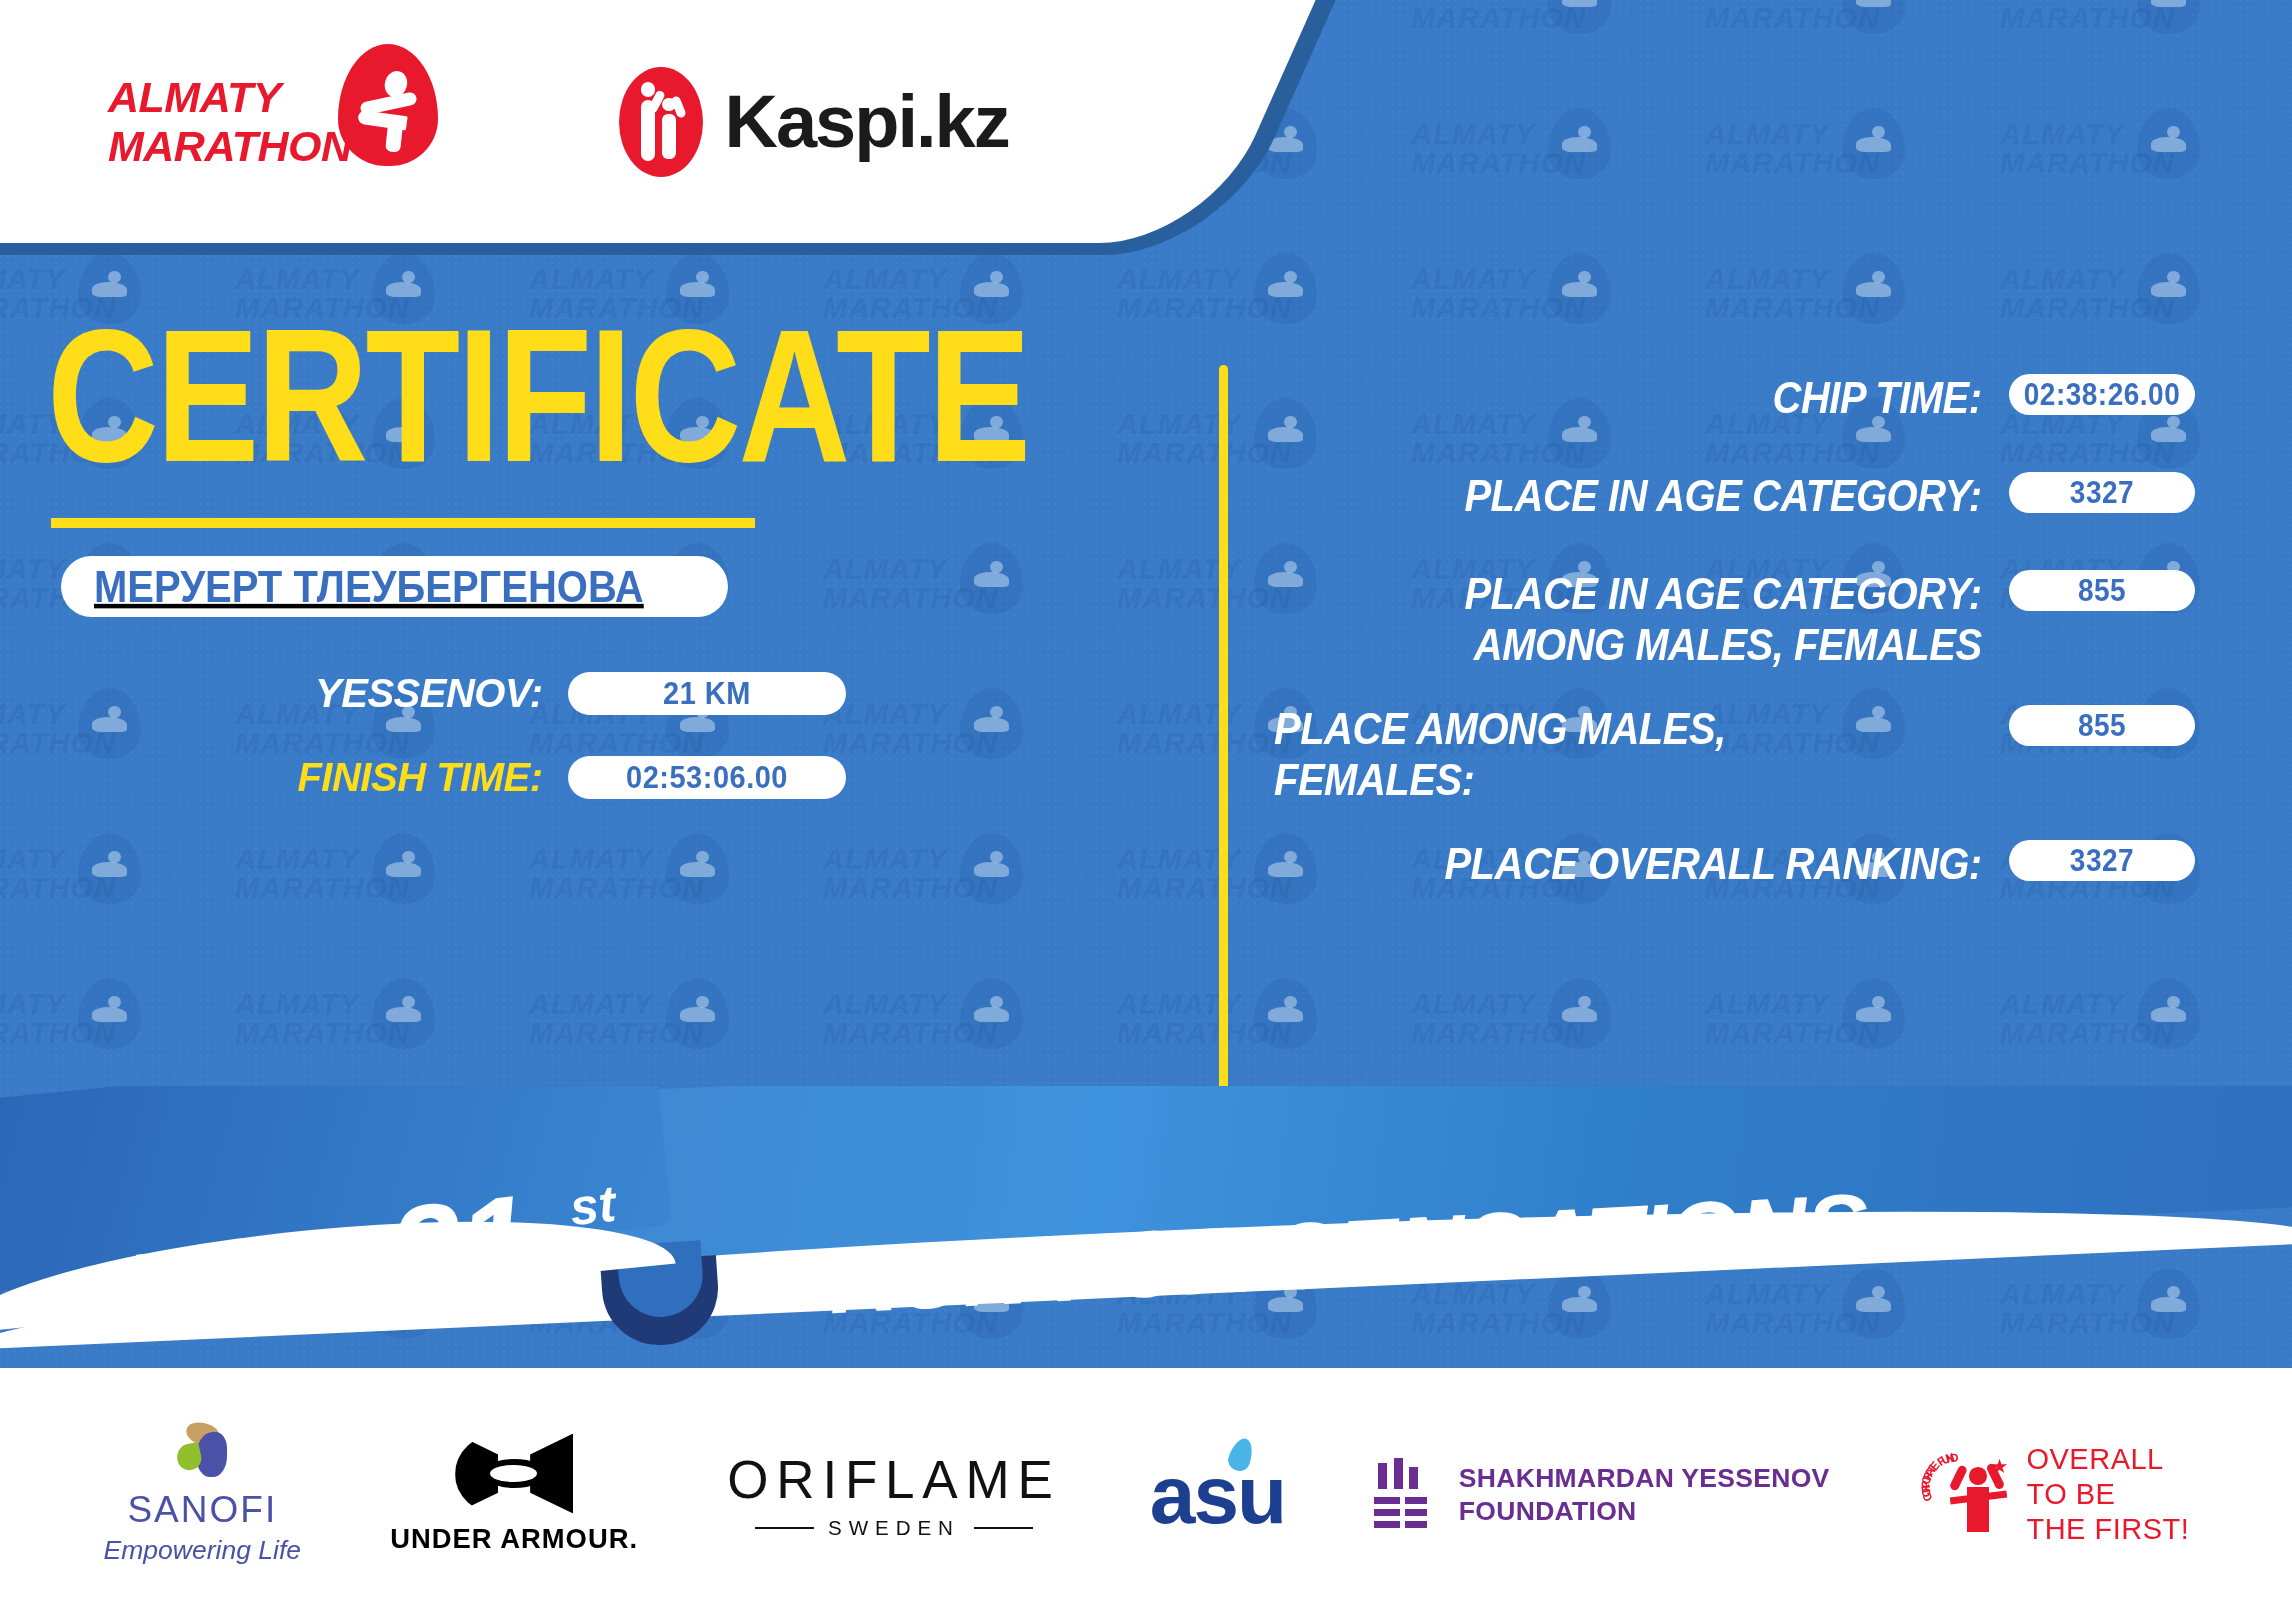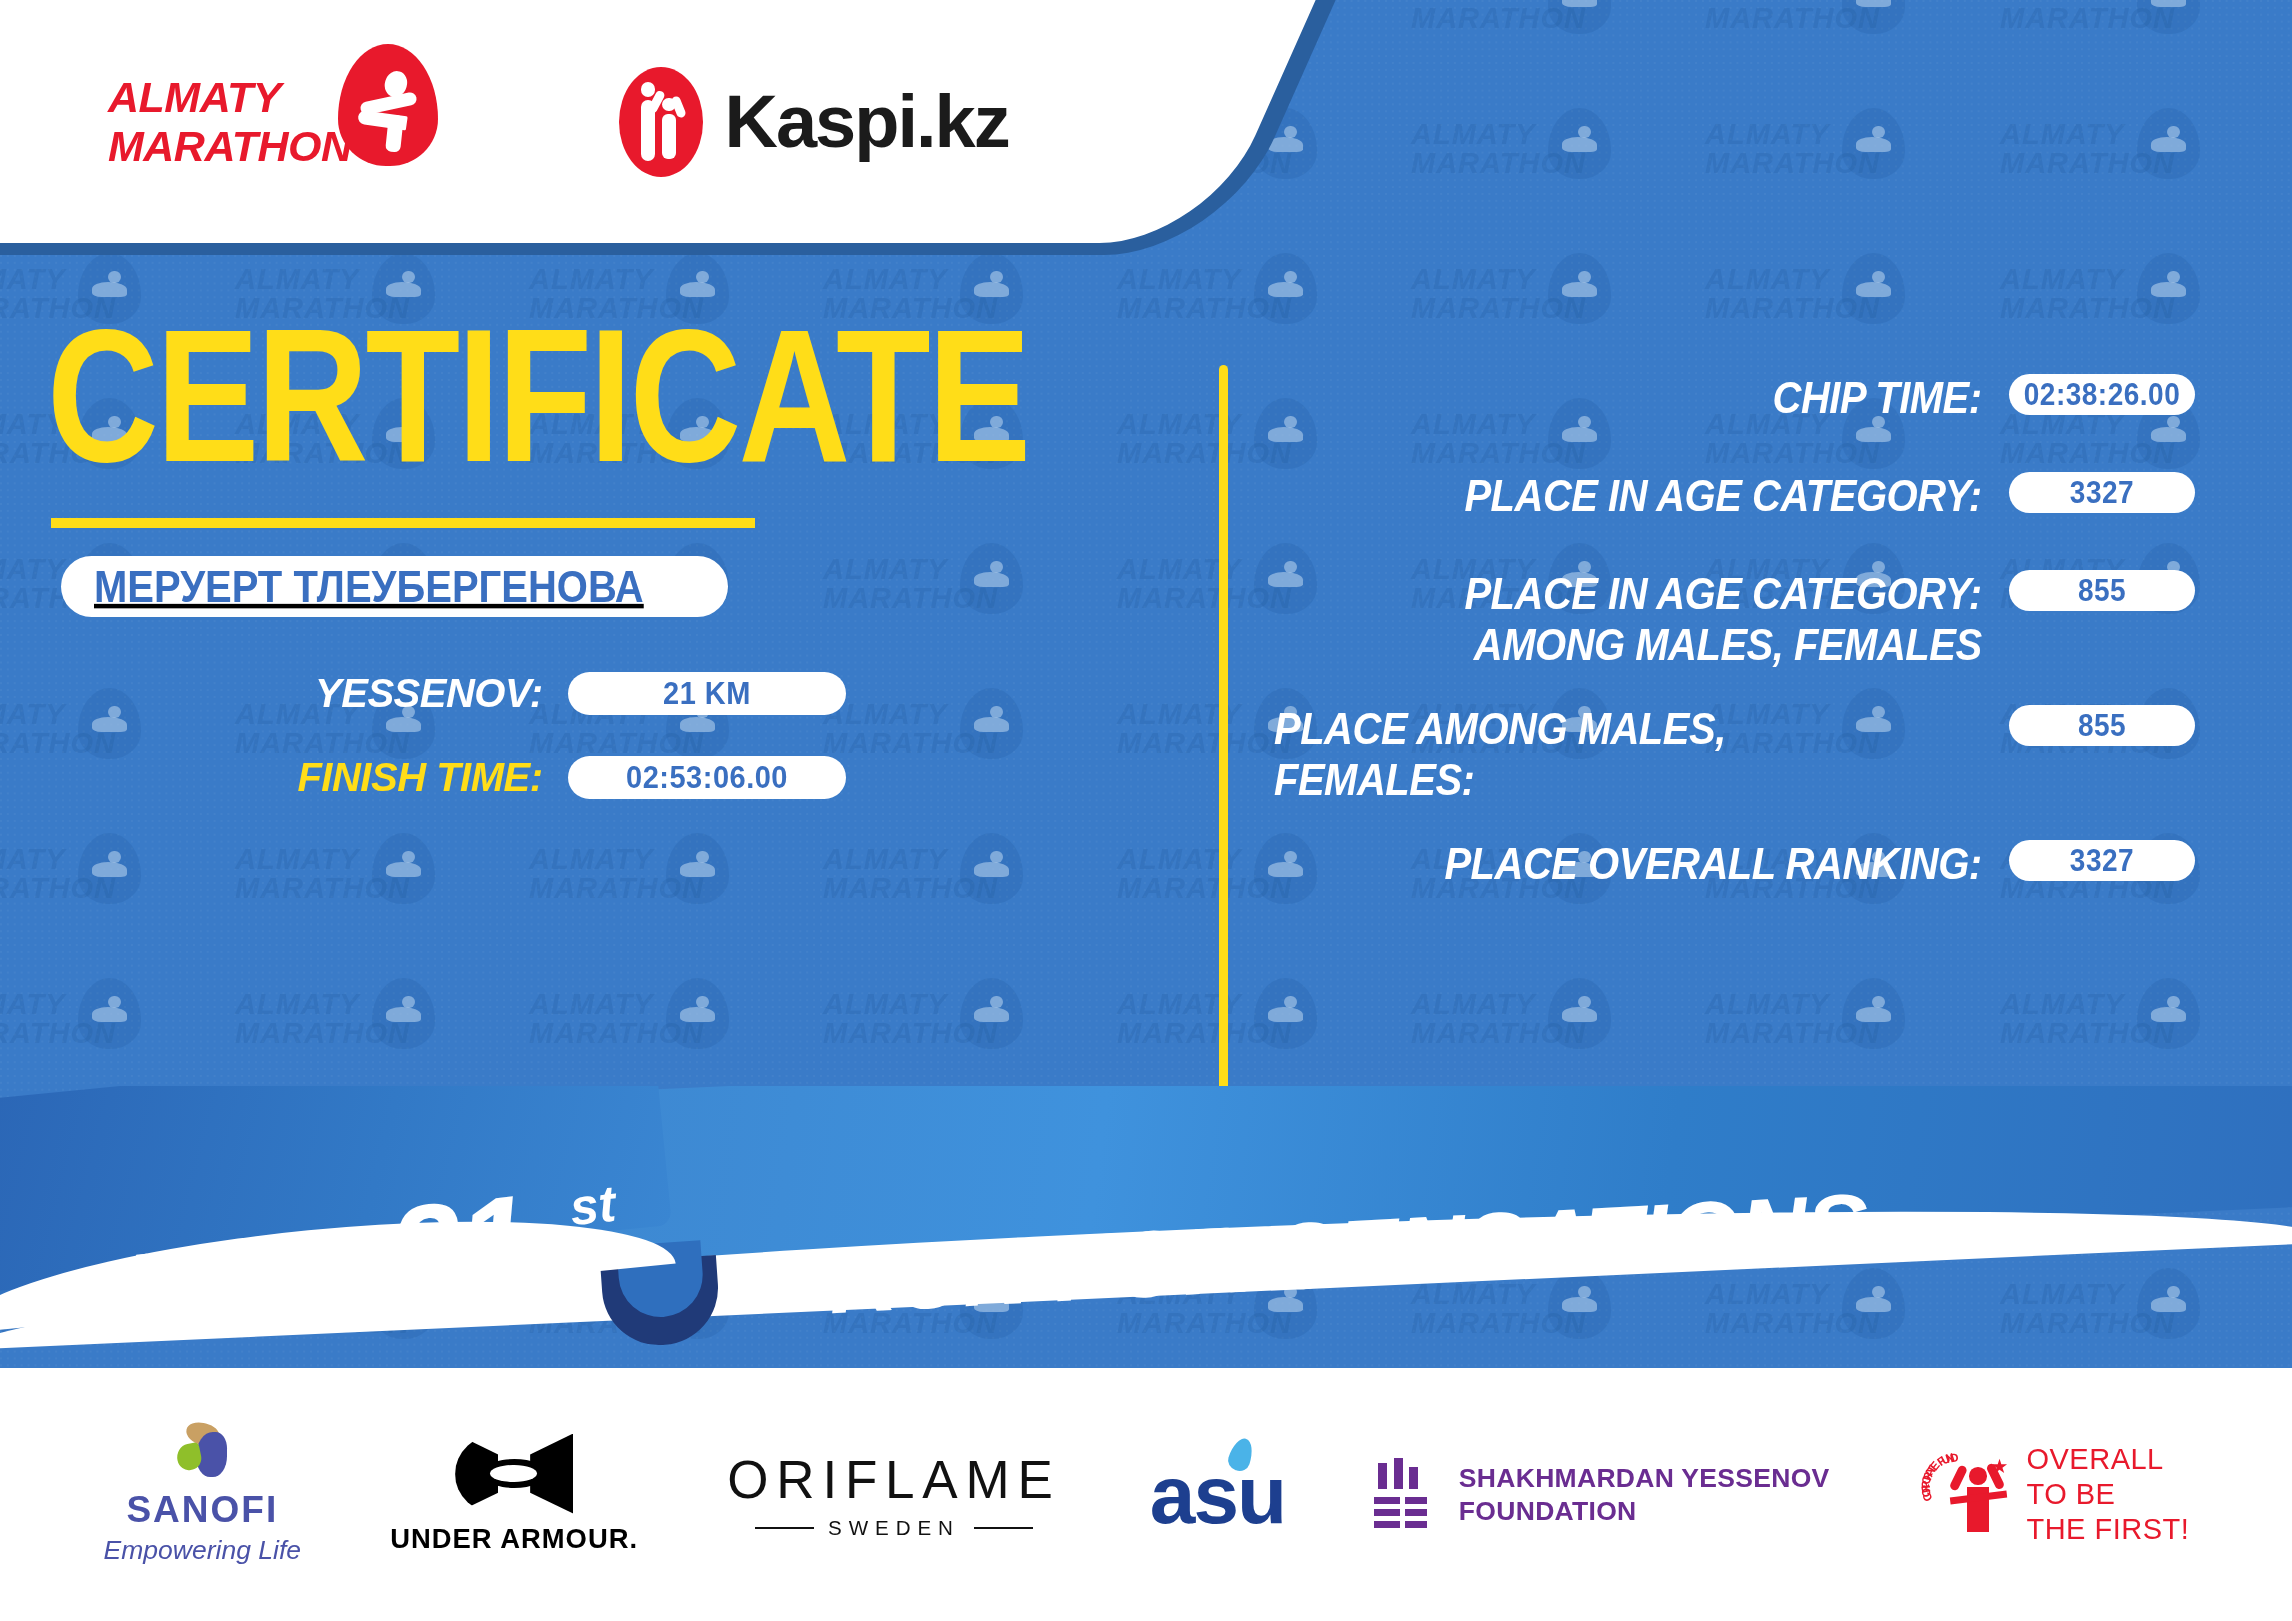--- a/index.html
+++ b/index.html
@@ -450,21 +450,21 @@
     border-radius: 60% 40% 50% 50%;
   }
   .sanofi-mark .s-green {
     position: absolute; left: 5.9px; top: 21.6px;
     width: 23.5px; height: 25.5px;
     background: #8fbf2a;
     border-radius: 60% 20% 50% 50%;
     transform: rotate(-12deg);
   }
   .sanofi-name {
-    font-weight: bold; font-size: 37px;
+    font-weight: normal; font-size: 37px;
     color: #4a52a8; letter-spacing: 2px;
   }
   .sanofi-tag {
     font-style: italic; font-size: 26.5px;
     color: #4a52a8; margin-top: 3.9px;
   }
 
   .oriflame { text-align: center; }
   .ori-name {
     font-size: 53px; color: #111111;

